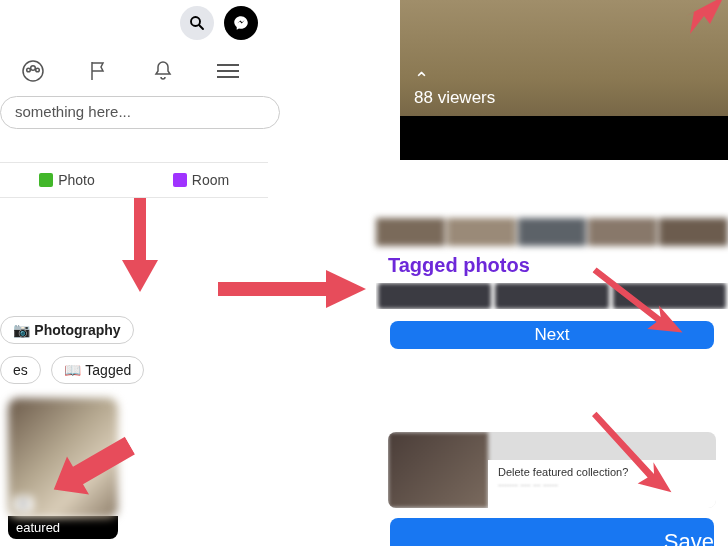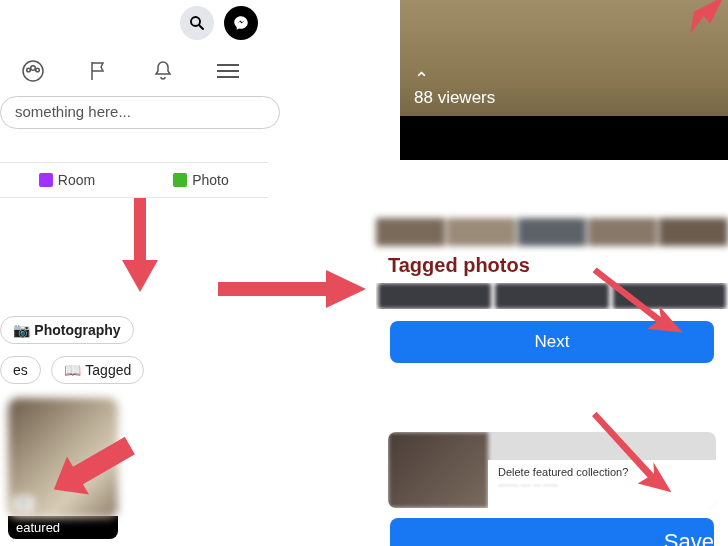--- a/index.html
+++ b/index.html
@@ -39,25 +39,25 @@
   
   .story { position:absolute; top:0; left:400px; width:328px; height:160px; background:linear-gradient(180deg,#a08e6a 0%,#8a7852 50%,#6a5a3e 90%); }
   .story-black { position:absolute; bottom:0; left:0; right:0; height:44px; background:#000; }
   .story-caret { position:absolute; bottom:70px; left:14px; color:#fff; font-size:18px;}
   .story-txt { position:absolute; bottom:52px; left:14px; color:#fff; font-size:17px; }
   
   
   .tagged { position:absolute; top:218px; left:376px; width:352px; }
   .mosaic { height:28px; display:flex; gap:2px; margin-bottom:8px; filter:blur(3px); }
   .mosaic span{flex:1;}
-  .tagged h3 { font-size:20px; font-weight:700; margin:4px 0 6px 12px; color:#7f1d1d; }
+  .tagged h3 { font-size:20px; font-weight:700; margin:4px 0 6px 12px; color:#6d28d9; }
   .thumbs { display:flex; gap:4px; padding:0 2px; height:26px; overflow:hidden; }
   .thumbs span{flex:1;background:#3b3b42;border-radius:3px;filter:blur(2px);}
   
-  .blue-btn { margin:12px 14px 0; background:#1877f2; color:#fff; text-align:center; padding:11px 0; border-radius:8px; font-size:17px; font-weight:500; }
+  .blue-btn { margin:12px 14px 0; background:#1877f2; color:#fff; text-align:center; padding:4px 0; border-radius:8px; font-size:17px; font-weight:500; }
   
   
   .save-sec { position:absolute; top:432px; left:376px; width:352px; }
   .save-prev { margin:0 12px; height:76px; border-radius:8px; background:#ddd; position:relative; overflow:hidden; }
   .save-prev .photo { position:absolute;left:0;top:0;width:100px;height:100%;background:linear-gradient(135deg,#4a3d38,#7a6a5e);filter:blur(2px);}
   .save-prev .sheet { position:absolute;left:100px;right:0;bottom:0;height:48px;background:#fff;padding:6px 10px;}
   .save-prev .sheet .t1{font-size:11px;color:#333;}
   .save-prev .sheet .t2{font-size:9px;color:#888;filter:blur(1px);}
   .save-btn { margin:10px 14px 0; background:#1877f2; color:#fff; text-align:right; padding:11px 0; border-radius:8px; font-size:22px; font-weight:500; }
   
@@ -120,22 +120,22 @@
           <span></span>
         </div>
       </div>
   </div>
 
   <div class="post-box">
     <div>something here...</div>
   </div>
 
   <div class="pr-row">
+    <div class="pr-item"><span class="ico-sq ico-photo"></span><span>Photo</span></div>
     <div class="pr-item"><span class="ico-sq ico-room"></span><span>Room</span></div>
-    <div class="pr-item"><span class="ico-sq ico-photo"></span><span>Photo</span></div>
   </div>
 
   <div class="chips">
     <span class="chip">📷 Photography</span>
   </div>
   <div class="chips2">
     <span class="chip">es</span>
     <span class="chip">📖 Tagged</span>
   </div>
 

